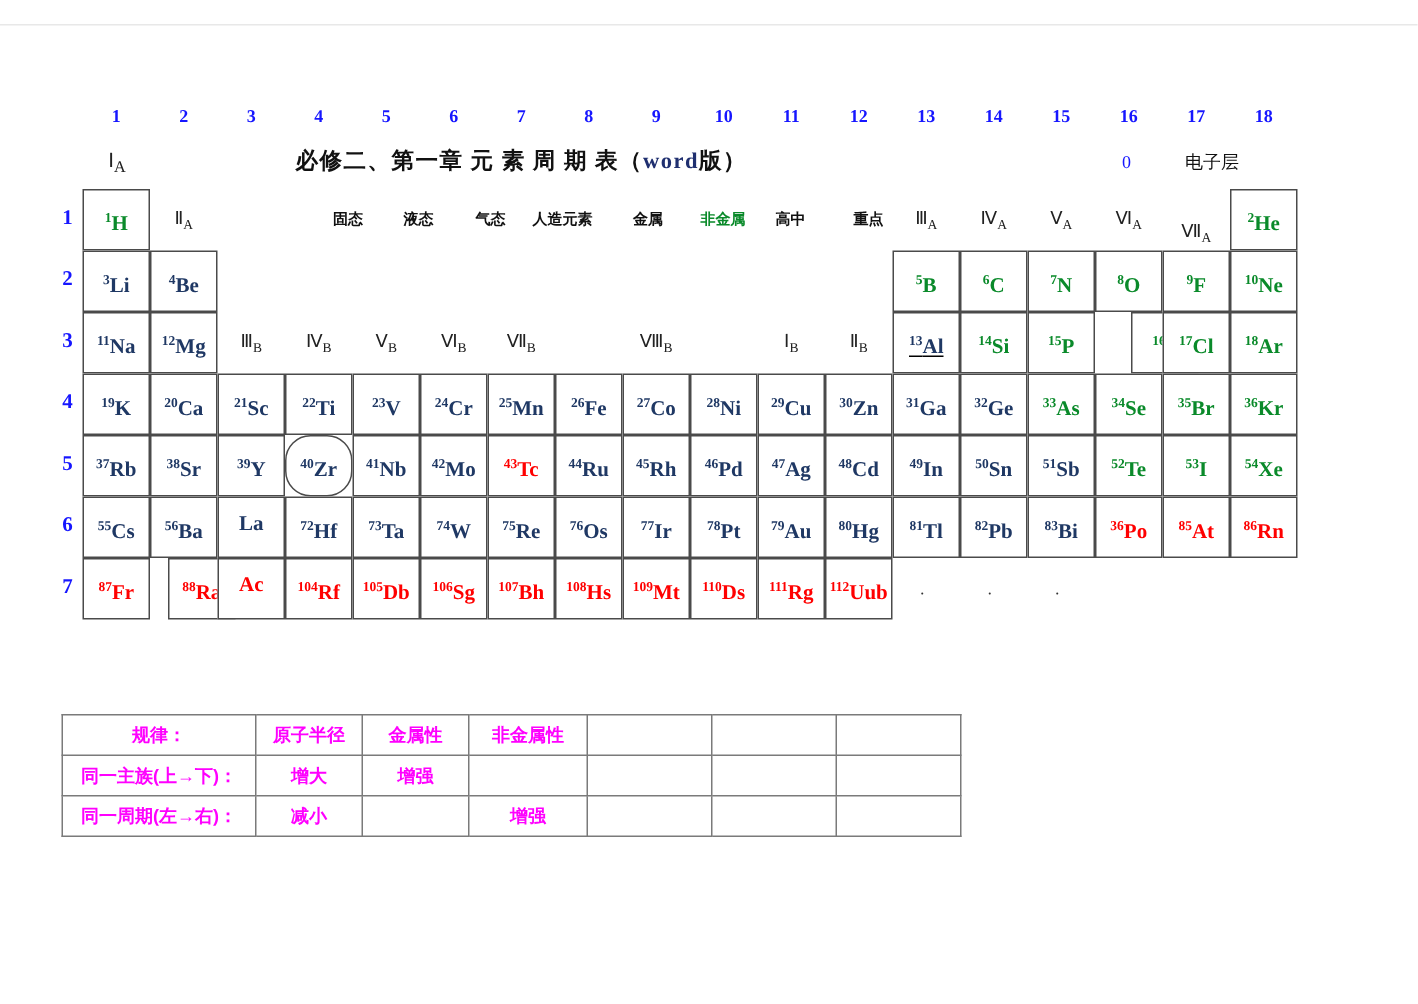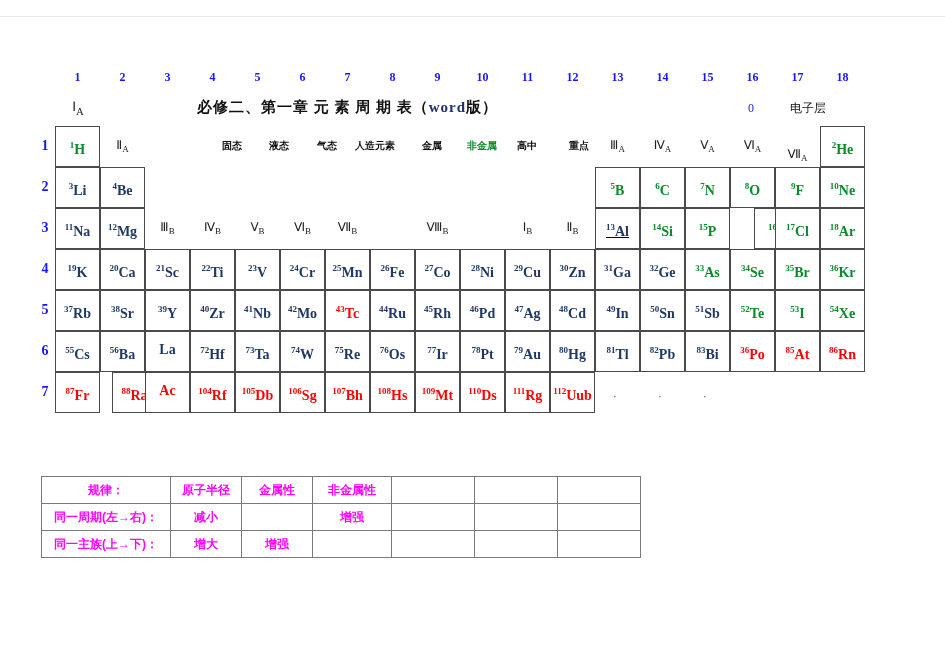--- a/index.html
+++ b/index.html
@@ -279,21 +279,21 @@
     </div>
     <div class="cell" style="left: 55px; top: 290px;">
       <span class="sym metal"><span class="num">37</span>Rb</span>
     </div>
     <div class="cell" style="left: 100px; top: 290px;">
       <span class="sym metal"><span class="num">38</span>Sr</span>
     </div>
     <div class="cell" style="left: 145px; top: 290px;">
       <span class="sym metal"><span class="num">39</span>Y</span>
     </div>
-    <div class="cell" style="left: 190px; top: 290px;">
+    <div class="cell" style="left: 190px; top: 290px; border-radius: 17px;">
       <span class="sym metal"><span class="num">40</span>Zr</span>
     </div>
     <div class="cell" style="left: 235px; top: 290px;">
       <span class="sym metal"><span class="num">41</span>Nb</span>
     </div>
     <div class="cell" style="left: 280px; top: 290px;">
       <span class="sym metal"><span class="num">42</span>Mo</span>
     </div>
     <div class="cell" style="left: 325px; top: 290px;">
       <span class="sym artificial"><span class="num">43</span>Tc</span>
@@ -428,35 +428,35 @@
       <tr>
         <td class="lbl">规律：</td>
         <td class="c">原子半径</td>
         <td class="c">金属性</td>
         <td class="cw">非金属性</td>
         <td class="blank"></td>
         <td class="blank"></td>
         <td class="blank"></td>
       </tr>
       <tr>
+        <td class="lbl">同一主族(上→下)：</td>
+        <td class="c">增大</td>
+        <td class="c">增强</td>
+        <td class="cw"></td>
+        <td class="blank"></td>
+        <td class="blank"></td>
+        <td class="blank"></td>
+      </tr>
+      <tr>
         <td class="lbl">同一周期(左→右)：</td>
         <td class="c">减小</td>
         <td class="c"></td>
         <td class="cw">增强</td>
         <td class="blank"></td>
         <td class="blank"></td>
         <td class="blank"></td>
       </tr>
-      <tr>
-        <td class="lbl">同一主族(上→下)：</td>
-        <td class="c">增大</td>
-        <td class="c">增强</td>
-        <td class="cw"></td>
-        <td class="blank"></td>
-        <td class="blank"></td>
-        <td class="blank"></td>
-      </tr>
     </tbody>
 </table>
 
 <div class="dots" style="left: 613px; top: 390px;">·</div>
 <div class="dots" style="left: 658px; top: 390px;">·</div>
 <div class="dots" style="left: 703px; top: 390px;">·</div>
 
 </body></html>

